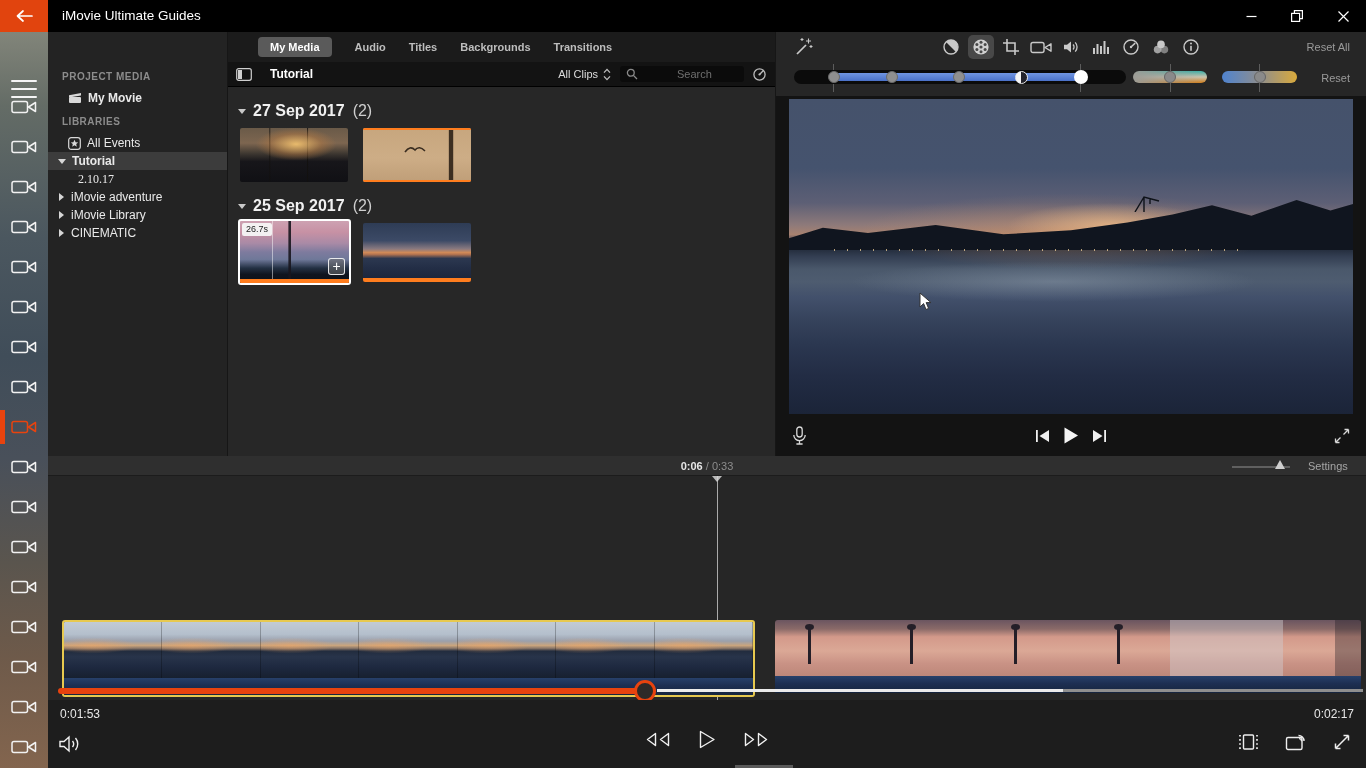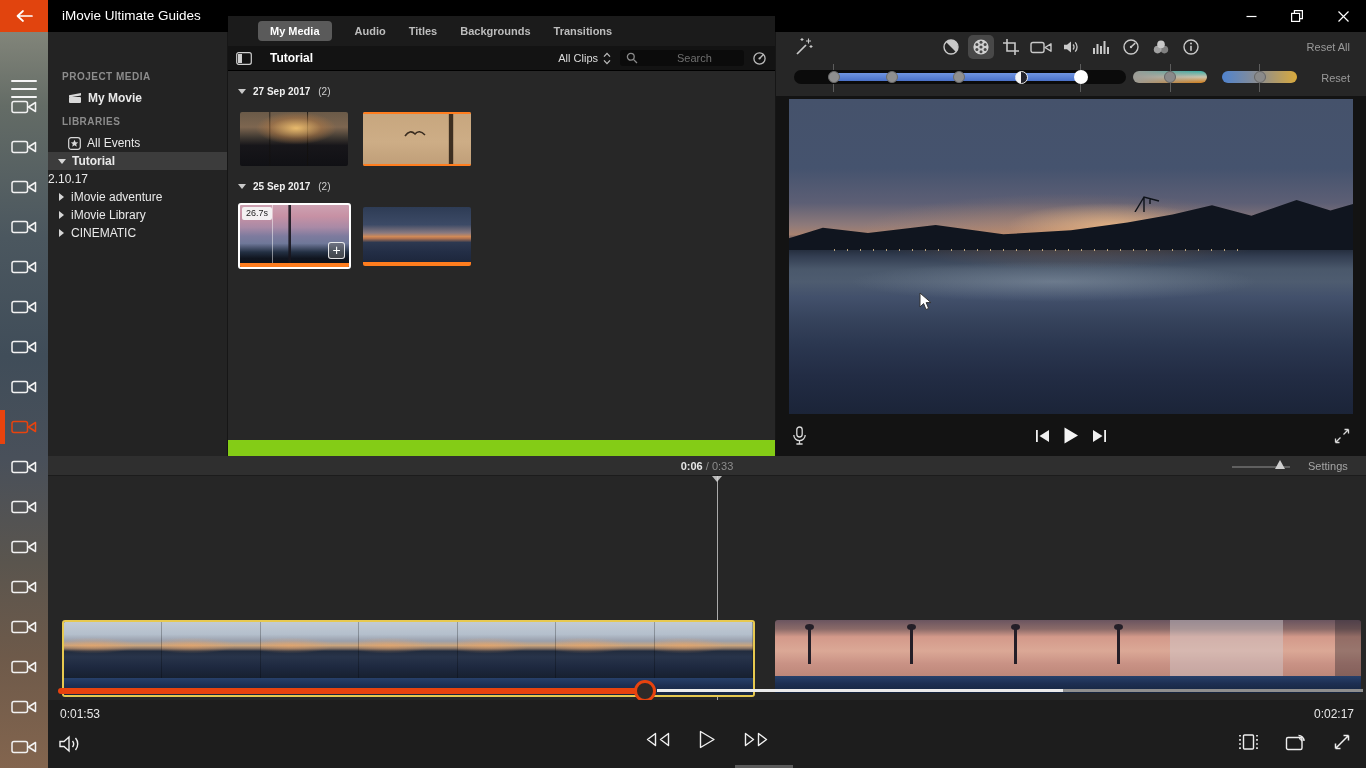--- a/index.html
+++ b/index.html
@@ -26,39 +26,39 @@
   .cam.active{color:var(--accent-orange,#e8430e);}
   .cam.active::before{content:"";position:absolute;left:0;top:3px;width:5px;height:34px;background:var(--accent-orange,#e8430e);}
 
   
   .libpanel{position:absolute;left:48px;top:32px;width:180px;height:424px;background:#232323;
             border-right:1px solid #161616;box-sizing:border-box;padding-top:38px;}
   .lib-h{padding:0 14px;height:14px;line-height:14px;color:#8c8c8c;font-size:10px;font-weight:bold;letter-spacing:.5px;}
   .librow{display:flex;align-items:center;height:18px;color:#e9e9e9;font-size:12px;}
   .librow .ic{margin-left:20px;margin-right:6px;flex:0 0 auto;}
   .librow.sel{background:#3c3c3c;font-weight:bold;}
-  .librow.indent1{}
+  .librow.indent1{padding-left:30px;font-family:Liberation Serif, serif;}
   .tri-d{width:0;height:0;border-left:4px solid transparent;border-right:4px solid transparent;border-top:5px solid #d6d6d6;margin:0 6px 0 10px;}
   .tri-r{width:0;height:0;border-top:4px solid transparent;border-bottom:4px solid transparent;border-left:5px solid #d6d6d6;margin:0 7px 0 11px;}
   .mt5{margin-top:5px}.mt8{margin-top:8px}
 
   
-  .midpanel{position:absolute;left:228px;top:16px;width:547px;height:424px;background:#272727;}
+  .midpanel{position:absolute;left:228px;top:32px;width:547px;height:424px;background:#272727;}
   .tabsbar{height:30px;background:#1b1b1b;display:flex;align-items:center;gap:23px;padding-left:30px;}
   .tab{color:#bdbdbd;font-size:11px;font-weight:bold;}
   .tab.active{background:#5a5a5a;color:#fff;padding:4px 12px;border-radius:4px;font-weight:bold;}
   .bheader{height:24px;background:#131313;display:flex;align-items:center;border-bottom:1px solid #000;}
   .btitle{margin-left:18px;color:#fff;font-size:12px;font-weight:bold;}
   .bspace{flex:1}
   .allclips{display:flex;align-items:center;gap:4px;color:#dcdcdc;font-size:11px;margin-right:8px;}
   .searchpill{display:flex;align-items:center;width:112px;height:16px;background:#0b0b0b;border-radius:3px;margin-right:8px;padding:0 6px;gap:32px;}
   .searchpill input{flex:1;min-width:0;background:transparent;border:none;outline:none;color:#ccc;font-size:11px;margin-left:5px;font-family:inherit;}
   .searchpill input::placeholder{color:#6f6f6f;}
   .clips{position:relative;height:369px;background:#272727;}
-  .ghead{position:absolute;display:flex;align-items:center;color:#f0f0f0;font-size:10px;font-weight:bold;}
+  .ghead{position:absolute;display:flex;align-items:center;color:#f0f0f0;font-size:16px;font-weight:bold;}
   .ghead .tri{width:0;height:0;border-left:4px solid transparent;border-right:4px solid transparent;border-top:5px solid #c9c9c9;margin-right:7px;}
   .ghead .cnt{margin-left:8px;font-weight:normal;color:#cfcfcf;}
   .thumb{position:absolute;border-radius:2px;overflow:hidden;}
   .thumbA{left:12px;top:41px;width:108px;height:54px;
     background:radial-gradient(ellipse 52% 42% at 52% 30%,rgba(244,196,112,.9),rgba(185,125,68,.45) 45%,transparent 72%),
       linear-gradient(90deg,transparent 27%,rgba(18,16,14,.85) 27.5%,transparent 28.5%),
       linear-gradient(90deg,transparent 62%,rgba(18,16,14,.8) 62.5%,transparent 63.5%),
       linear-gradient(180deg,#6a5a48 0%,#7d6650 28%,#3c3630 48%,#17161a 62%,#101014 100%);}
   .thumbB{left:135px;top:41px;width:108px;height:54px;
     background:linear-gradient(90deg,transparent 79%,rgba(45,33,22,.9) 80%,rgba(45,33,22,.9) 83%,transparent 84%),

